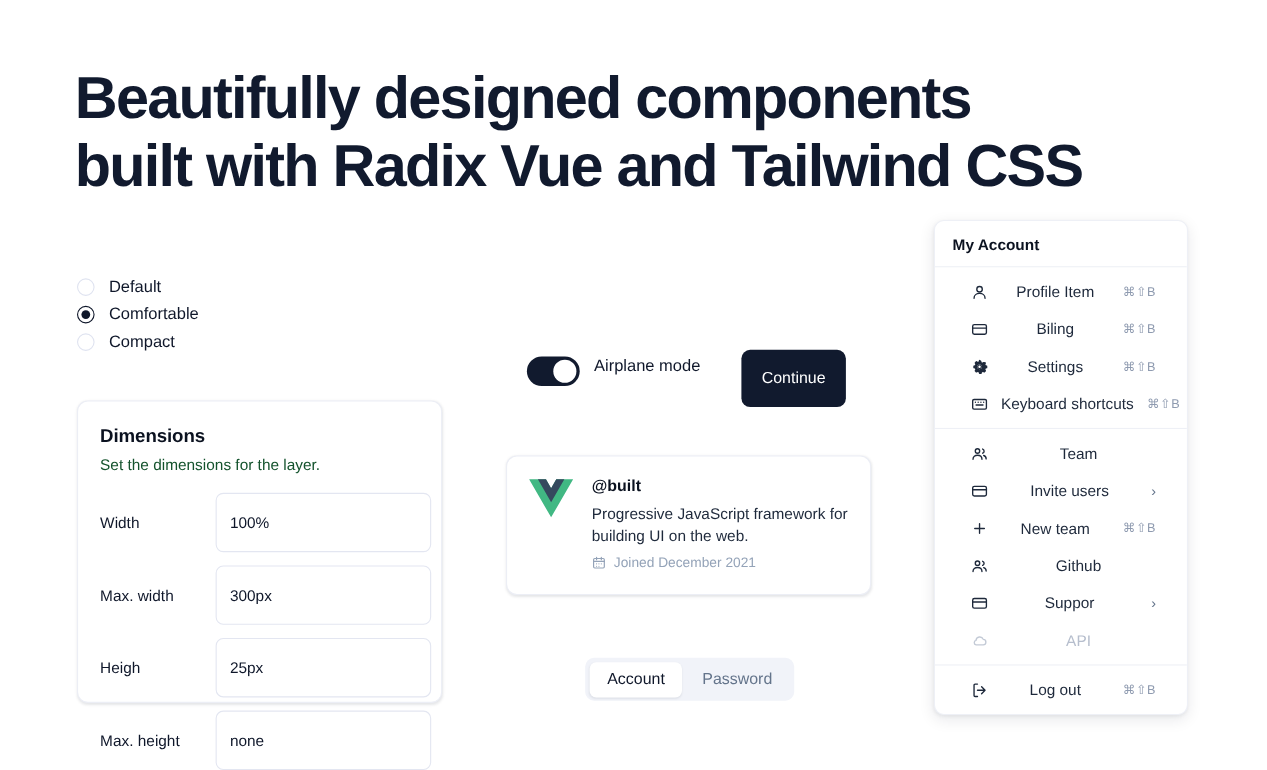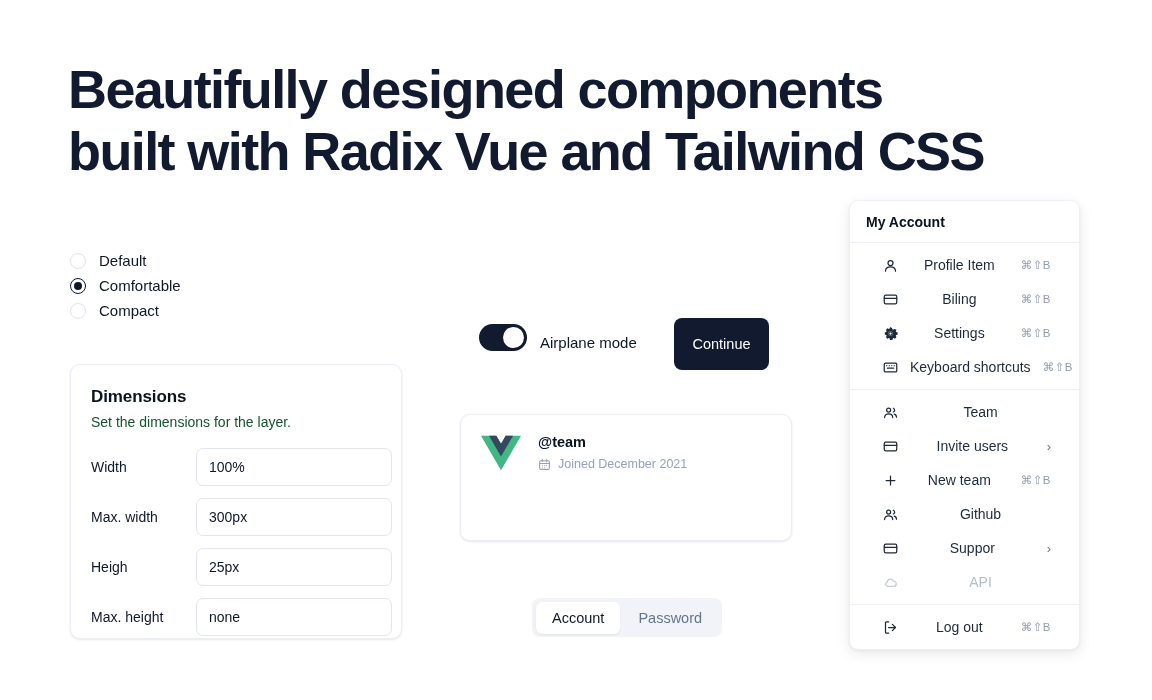--- a/index.html
+++ b/index.html
@@ -102,38 +102,38 @@
     margin-bottom: 12px;
   }
   .dim-row-label {
     width: 105px;
     font-size: 14px;
     color: #0f172a;
     flex: none;
   }
   .dim-input {
     width: 196px;
-    height: 38px;
+    height: 54px;
     border: 1px solid #e3e6f1;
     border-radius: 7px;
     background: #ffffff;
     font-family: "Liberation Sans", sans-serif;
     font-size: 14px;
     color: #0f172a;
     padding: 0 12px;
     outline: none;
   }
 
   
   .switch-wrap {
     position: absolute;
     left: 479px;
     top: 324px;
     display: flex;
-    align-items: flex-end;
+    align-items: flex-start;
     gap: 13px;
   }
   .switch {
     width: 48px;
     height: 27px;
     border-radius: 14px;
     background: #111a2e;
     position: relative;
     flex: none;
     cursor: pointer;
@@ -358,21 +358,22 @@
 <button class="btn-continue">Continue</button>
 
 <div class="hover-card">
   <span class="vue-logo">
     <svg viewBox="0 0 261 226" width="40" height="36" aria-hidden="true">
       <path d="M161.1 0.3 130.6 53.2 100.1 0.3 0 0.3 130.6 226 261.2 0.3Z" fill="#41b883"></path>
       <path d="M161.1 0.3 130.6 53.2 100.1 0.3 52.1 0.3 130.6 136.1 209.1 0.3Z" fill="#35495e"></path>
     </svg>
   </span>
   <div class="hc-body">
-    <div class="hc-handle">@team</div>
+    <div class="hc-handle">@built</div>
+    <div class="hc-desc">Progressive JavaScript framework for building UI on the web.</div>
     <div class="hc-meta">
       <span class="cal-icon">
         <svg viewBox="0 0 24 24" width="13" height="13" fill="none" stroke="#94a3b8" stroke-width="2" stroke-linecap="round">
           <rect x="3" y="5" width="18" height="16" rx="2"></rect>
           <path d="M3 10h18M8 3v4M16 3v4"></path>
           <path d="M8 14h0M12 14h0M16 14h0M8 18h0M12 18h0"></path>
         </svg>
       </span>
       <span>Joined December 2021</span>
     </div>

